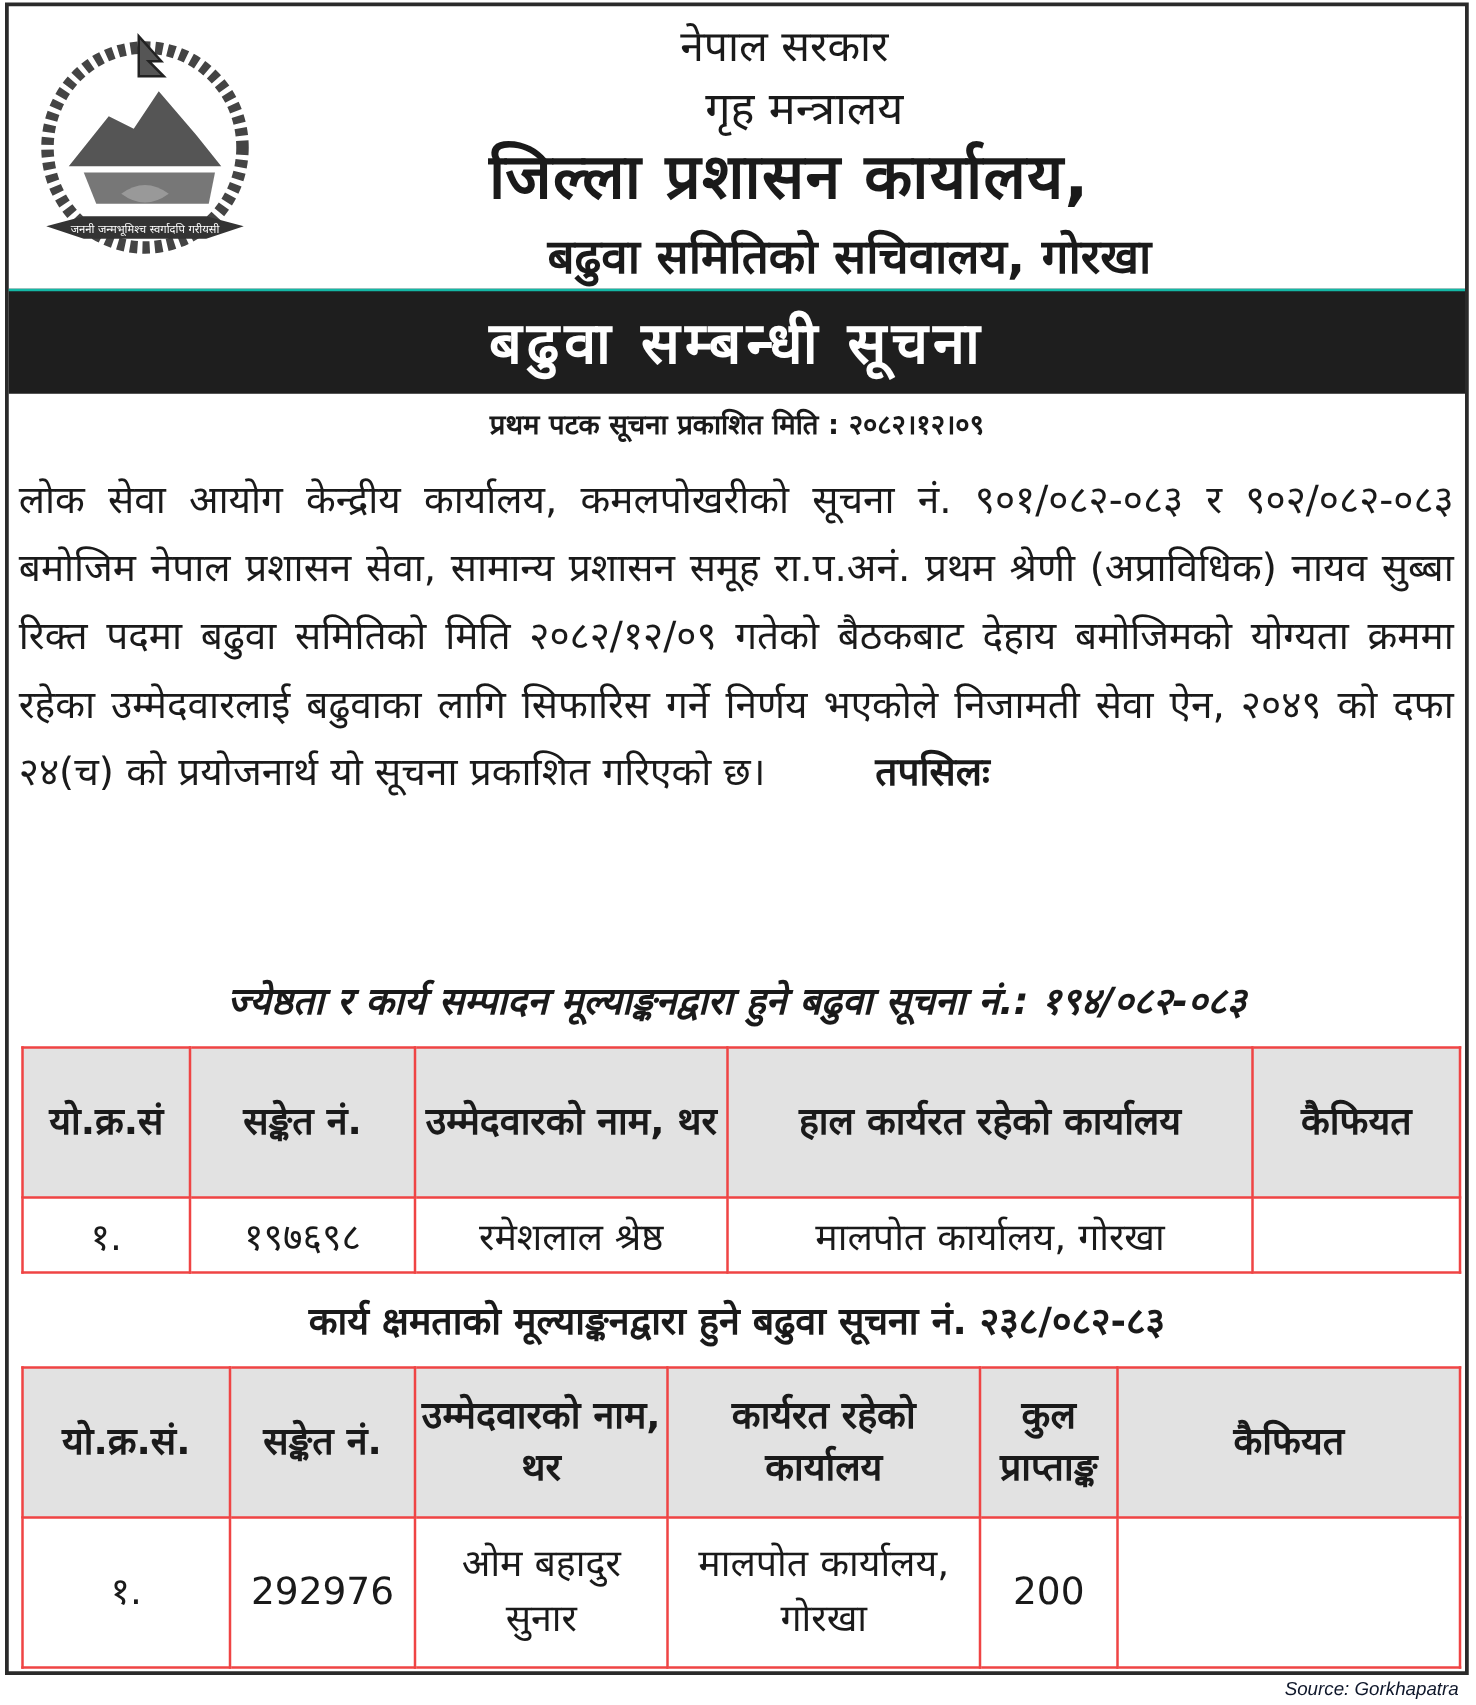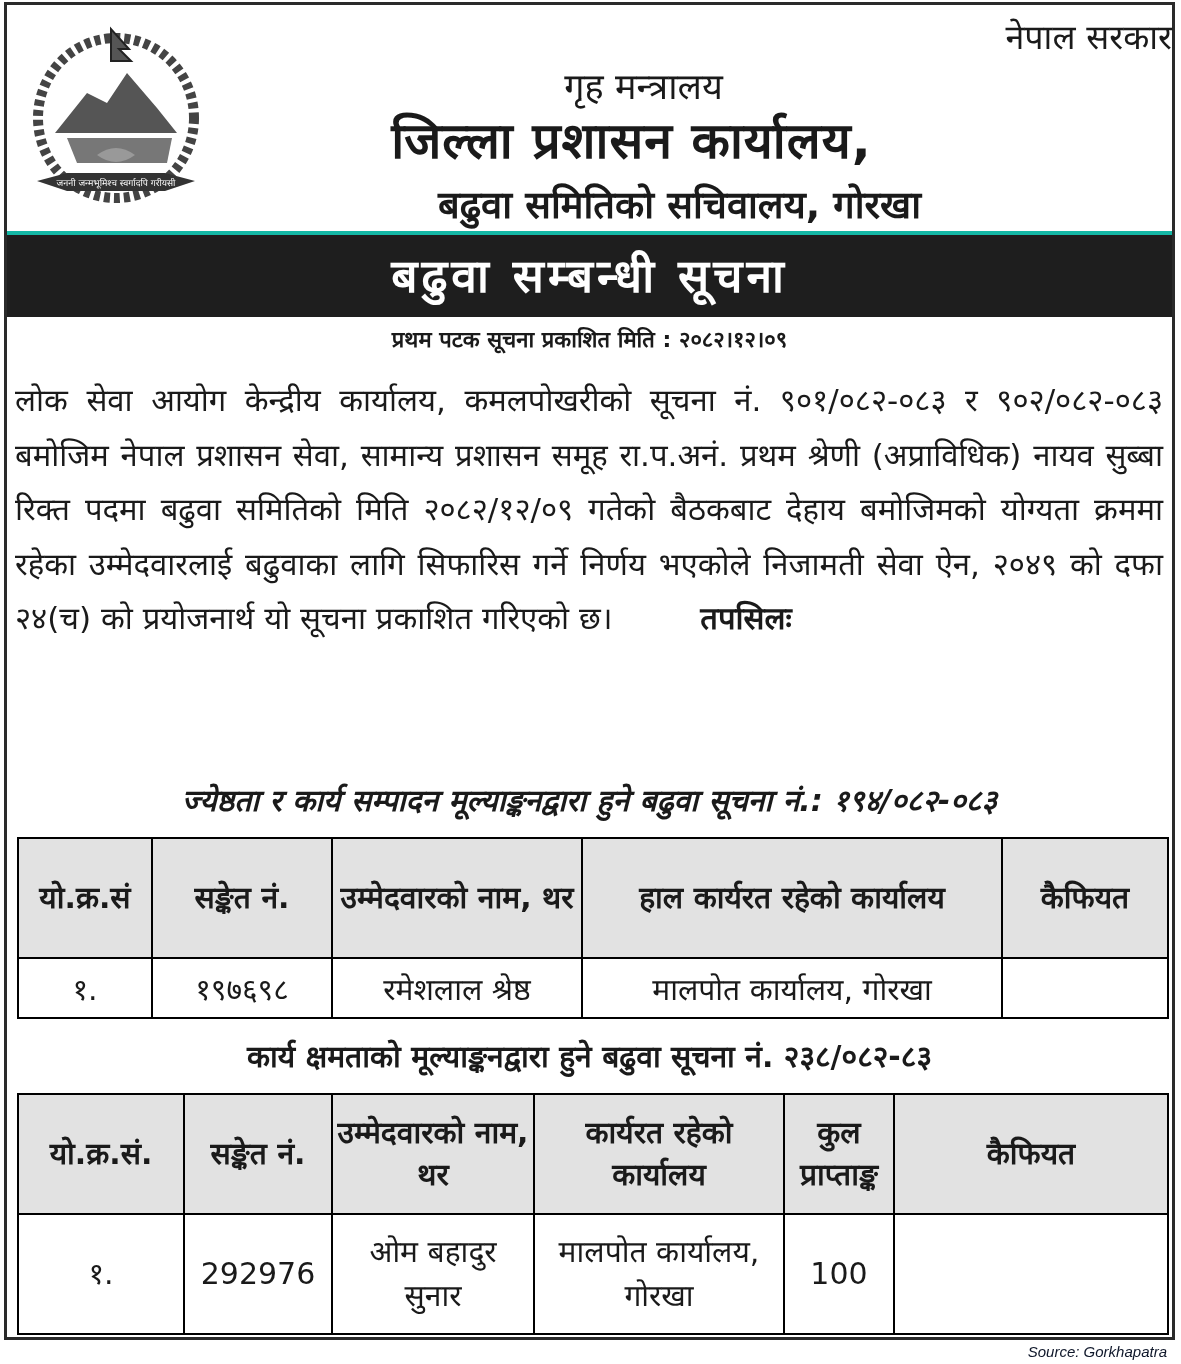--- a/index.html
+++ b/index.html
@@ -3,37 +3,37 @@
 <meta charset="utf-8">
 <style>
   html, body { margin: 0; padding: 0; background: #ffffff; }
   body { width: 1181px; height: 1364px; position: relative; overflow: hidden;
          font-family: "DejaVu Sans", sans-serif; color: #1a1a1a; }
   .frame { position: absolute; left: 4px; top: 2px; width: 1171px; height: 1338px;
            border: 3px solid #2a2a2a; box-sizing: border-box; background: #fff; }
   .header { position: absolute; left: 0; top: 0; width: 100%; height: 226px; }
   .emblem { position: absolute; left: 20px; top: 18px; width: 178px; height: 185px; }
   .hdr-line { position: absolute; left: 0; width: 100%; text-align: center; white-space: nowrap; }
-  .hdr-1 { top: 8px; font-size: 34px; padding-left: 76px; box-sizing: border-box; text-align: right; }
+  .hdr-1 { top: 8px; font-size: 34px; padding-left: 76px; box-sizing: border-box; }
   .hdr-2 { top: 56px; font-size: 36px; padding-left: 108px; box-sizing: border-box; }
   .hdr-3 { top: 100px; font-size: 50px; font-weight: bold; padding-left: 84px; box-sizing: border-box; letter-spacing: 1px; }
   .hdr-4 { top: 172px; font-size: 38px; font-weight: bold; padding-left: 180px; box-sizing: border-box; }
   .banner { position: absolute; left: 0; top: 226px; width: 100%; height: 82px; background: #1e1e1e;
-            border-top: 4px solid #14b8a6; }
+            border-top: 2px solid #14b8a6; }
   .banner-text { color: #ffffff; font-size: 46px; font-weight: bold; text-align: center; line-height: 82px;
                  letter-spacing: 4px; }
   .pubdate { position: absolute; top: 318px; left: 0; width: 100%; text-align: center; font-size: 22px; font-weight: bold; }
   .body-text { position: absolute; top: 368px; left: 8px; width: 1148px; font-size: 31px; line-height: 54.5px;
                text-align: justify; text-align-last: left; }
   .tapasil { font-weight: bold; margin-left: 78px; }
   .section-title { position: absolute; left: 0; width: 100%; text-align: center; font-size: 30px; font-weight: bold; white-space: nowrap; }
   .st-1 { top: 774px; font-style: italic; }
   .st-2 { top: 1030px; }
   table { position: absolute; border-collapse: collapse; }
-  td, th { border: 2px solid #000000; text-align: center; vertical-align: middle; font-size: 30px; padding: 0 4px; margin-top: 44px; }
+  td, th { border: 2px solid #ef4444; text-align: center; vertical-align: middle; font-size: 30px; padding: 0 4px; margin-top: 44px; }
   th { background: #e2e2e2; font-weight: bold; line-height: 42px; }
   .t1 { left: 10px; top: 832px; width: 1152px; }
   .t1 th { height: 118px; }
   .t1 td { height: 58px; }
   .t2 { left: 10px; top: 1088px; width: 1152px; }
   .t2 th { height: 118px; }
   .t2 td { height: 118px; line-height: 44px; }
   .source { position: absolute; right: 14px; top: 1343px; font-family: "Liberation Sans", sans-serif;
             font-style: italic; font-size: 15px; color: #0f172a; }
 </style>
@@ -105,20 +105,20 @@
       <th style="width:192px">उम्मेदवारको नाम, थर</th>
       <th style="width:240px">कार्यरत रहेको कार्यालय</th>
       <th style="width:100px">कुल प्राप्ताङ्क</th>
       <th>कैफियत</th>
     </tr>
     <tr>
       <td>१.</td>
       <td>292976</td>
       <td>ओम बहादुर सुनार</td>
       <td>मालपोत कार्यालय, गोरखा</td>
-      <td>100</td>
+      <td>200</td>
       <td></td>
     </tr>
   </tbody>
     </table>
 </div>
 
 <div class="source">Source: Gorkhapatra</div>
 
 </body></html>

